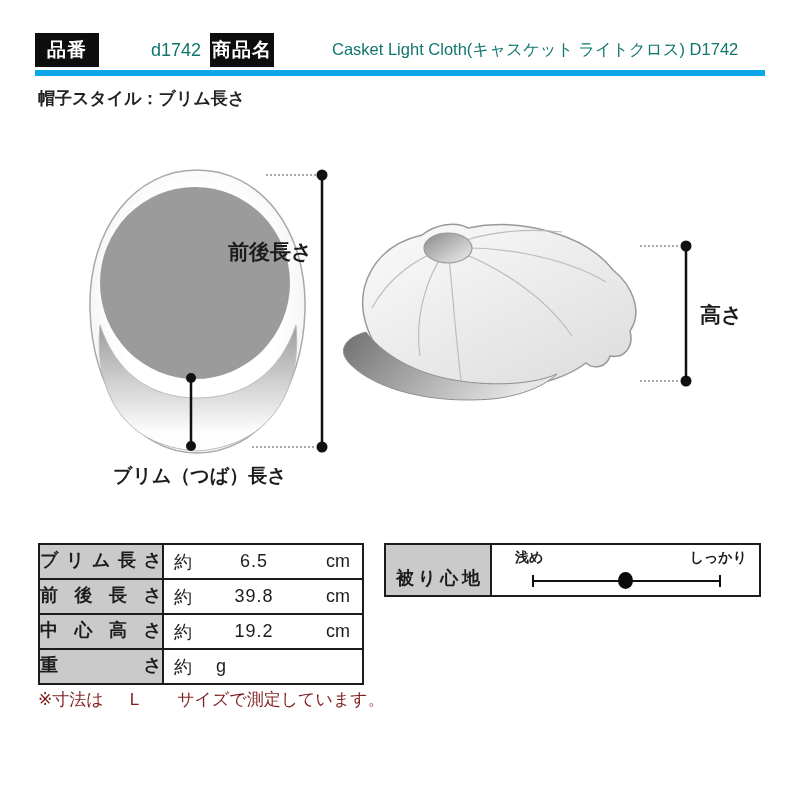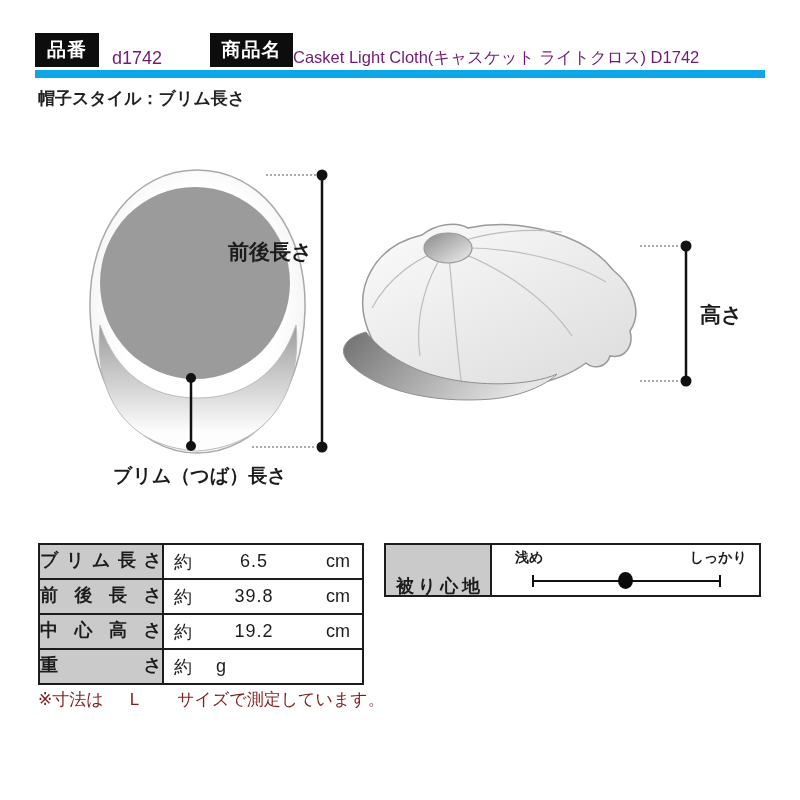--- a/index.html
+++ b/index.html
@@ -1,24 +1,24 @@
 <!DOCTYPE html>
 <html><head>
 <meta charset="utf-8">
 <style>
   html,body{margin:0;padding:0;background:#ffffff;}
   body{font-family:"Liberation Sans","DejaVu Sans",sans-serif;color:#1c1c1c;}
   .page{position:relative;width:800px;height:800px;background:#fff;overflow:hidden;}
 
   
-  .header{position:absolute;left:35px;top:33px;width:730px;height:37px;border-bottom:8px solid #0ea5e9;}
+  .header{position:absolute;left:35px;top:33px;width:730px;height:37px;border-bottom:6px solid #0ea5e9;}
   .tag{position:absolute;top:0;height:34px;background:#0d0d0d;color:#fff;display:flex;align-items:center;justify-content:center;font-size:19px;font-weight:600;letter-spacing:1px;}
   .tag-itemno{left:0;width:64px;}
-  .tag-prodname{left:175px;width:83px;}
-  .hval{position:absolute;top:8px;height:34px;display:flex;align-items:center;font-size:18px;color:#701a75;}
+  .tag-prodname{left:175px;width:64px;}
+  .hval{position:absolute;top:0;height:34px;display:flex;align-items:center;font-size:18px;color:#0f766e;margin-left:39px;}
   .hval-itemno{left:77px;}
   .hval-prodname{left:258px;font-size:16.5px;white-space:nowrap;}
 
   
   .styleline{position:absolute;left:38px;top:87px;font-size:17px;font-weight:600;color:#222;}
 
   
   .diagram{position:absolute;left:0;top:140px;}
   .mlabel{font-size:21px;font-weight:600;fill:#1c1c1c;}
   .mlabel-s{font-size:19px;font-weight:600;fill:#1c1c1c;}
@@ -28,21 +28,21 @@
   .spec-row{display:flex;height:33px;border-top:2px solid #1c1c1c;}
   .spec-row:first-child{border-top:none;}
   .spec-label{width:124px;box-sizing:border-box;background:#cacaca;border-right:2px solid #1c1c1c;font-size:18px;font-weight:600;padding:0 0;display:block;line-height:31px;text-align:justify;text-align-last:justify;}
   .spec-value{flex:1;display:flex;align-items:center;font-size:18px;}
   .spec-approx{margin-left:10px;}
   .spec-num{flex:1;text-align:center;letter-spacing:1px;}
   .spec-unit{width:34px;text-align:right;margin-right:12px;}
 
   
   .fit-panel{position:absolute;left:384px;top:543px;width:377px;height:54px;border:2px solid #1c1c1c;box-sizing:border-box;display:flex;background:#fff;}
-  .fit-label{width:106px;box-sizing:border-box;background:#cacaca;border-right:2px solid #1c1c1c;font-size:18px;font-weight:600;padding:16px 10px;line-height:50px;text-align:justify;text-align-last:justify;}
+  .fit-label{width:106px;box-sizing:border-box;background:#cacaca;border-right:2px solid #1c1c1c;font-size:18px;font-weight:600;padding:8px 10px;line-height:50px;text-align:justify;text-align-last:justify;}
   .fit-scale{position:relative;flex:1;}
   .fit-end{position:absolute;top:4px;font-size:14px;font-weight:600;color:#1c1c1c;margin-left:9px;}
   .fit-end-left{left:14px;}
   .fit-end-right{right:12px;}
   .fit-line{position:absolute;left:40px;right:38px;bottom:13px;height:2px;background:#111;}
   .fit-tick{position:absolute;bottom:8px;width:2px;height:12px;background:#111;}
   .fit-tick-left{left:40px;}
   .fit-tick-right{right:38px;}
   .fit-dot{position:absolute;bottom:6px;left:50%;width:15px;height:17px;margin-left:-8px;background:#0a0a0a;border-radius:50%;}
 

